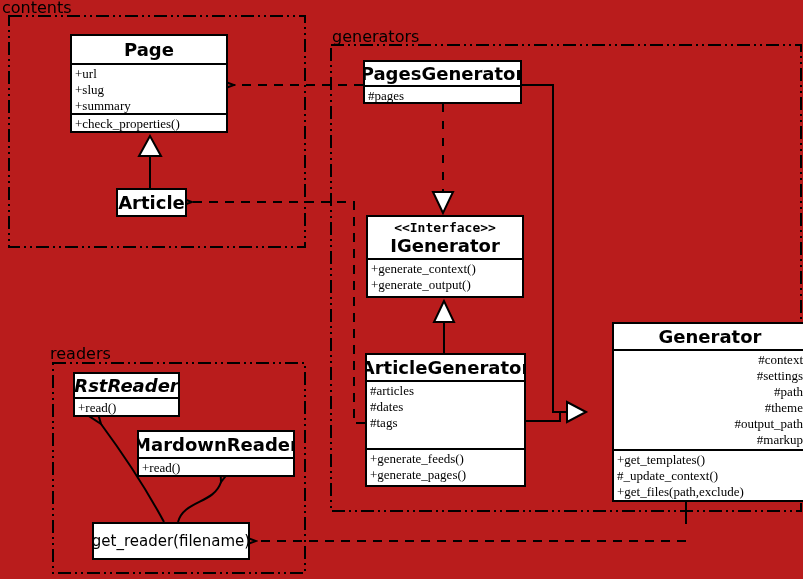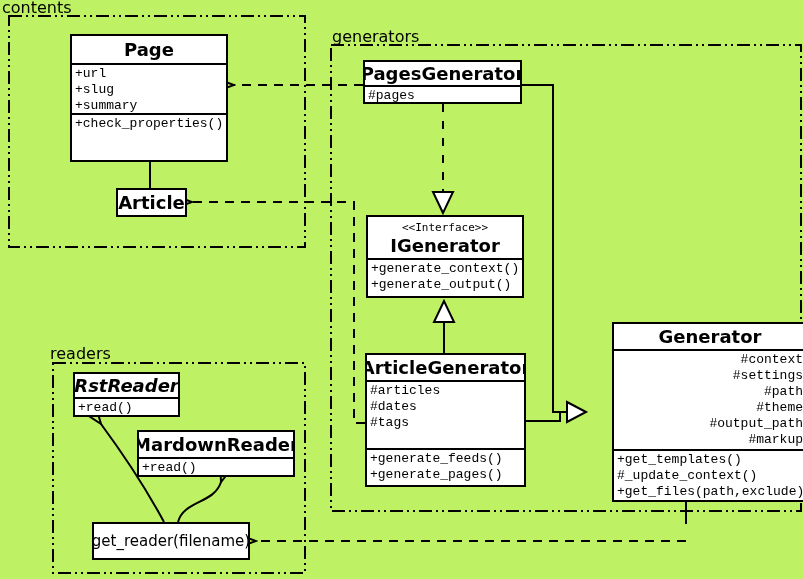--- a/index.html
+++ b/index.html
@@ -1,21 +1,21 @@
 <!DOCTYPE html>
 <html><head>
 <meta charset="utf-8">
 <style>
   * { box-sizing: border-box; margin: 0; padding: 0; }
   html, body { background: #ffffff; }
   #stage {
     position: relative;
     width: 803px;
     height: 579px;
-    background: #bef264;
+    background: #b91c1c;
     color: #000000;
     font-family: "DejaVu Sans", sans-serif;
     overflow: hidden;
   }
   #wires { position: absolute; left: 0; top: 0; z-index: 1; }
   .pkg-label {
     position: absolute;
     z-index: 3;
     font-size: 16px;
     line-height: 17px;
@@ -39,26 +39,26 @@
     display: flex;
     flex-direction: column;
     align-items: center;
     justify-content: center;
     flex: 0 0 auto;
     white-space: nowrap;
   }
   .uml-title.solo { border-bottom: none; flex: 1 1 auto; }
   .stereotype {
     font-family: "DejaVu Sans Mono", monospace;
-    font-weight: normal;
-    font-size: 11px;
+    font-weight: bold;
+    font-size: 13px;
     line-height: 15px;
   }
   .uml-sect {
-    font-family: Liberation Mono, monospace;
+    font-family: Liberation Serif, serif;
     font-size: 13px;
     line-height: 16px;
     padding: 1px 3px 0 3px;
     flex: 0 0 auto;
     white-space: nowrap;
     overflow: hidden;
   }
   .uml-sect.sep { border-bottom: 2px solid #000000; }
   .uml-sect.last { flex: 1 1 auto; }
   .plainbox-label {
@@ -118,21 +118,21 @@
 
     <path d="M164,522 C150,496 132,466 101,424" fill="none" stroke="#000000" stroke-width="2" marker-end="url(#openArrow)"></path>
 
     <path d="M178,522 C184,500 214,504 221,482" fill="none" stroke="#000000" stroke-width="2" marker-end="url(#openArrow)"></path>
   </svg>
 
   <div class="pkg-label" style="left:2px; top:-1px;">contents</div>
   <div class="pkg-label" style="left:332px; top:28px;">generators</div>
   <div class="pkg-label" style="left:50px; top:345px;">readers</div>
 
-  <div class="uml-class" style="left:70px; top:34px; width:158px; height:128px;">
+  <div class="uml-class" style="left:70px; top:34px; width:158px; height:99px;">
     <div class="uml-title" style="height:29px;">Page</div>
     <div class="uml-sect sep" style="height:50px;">
       <div>+url</div>
       <div>+slug</div>
       <div>+summary</div>
     </div>
     <div class="uml-sect last">
       <div>+check_properties()</div>
     </div>
   </div>

